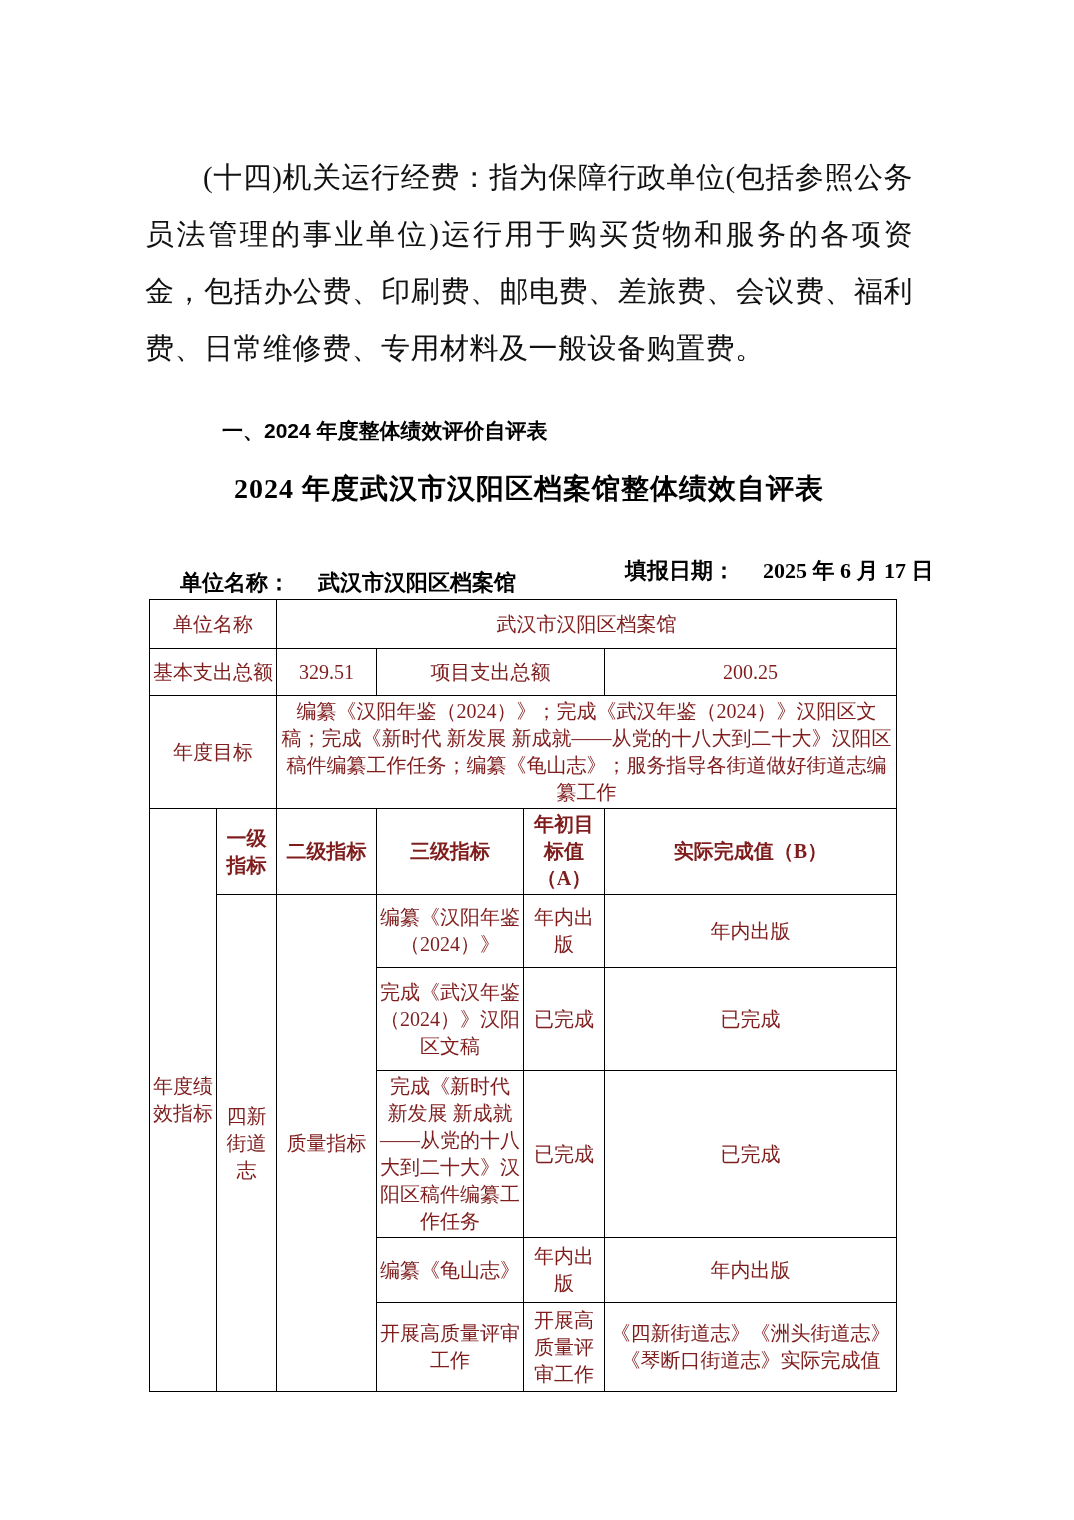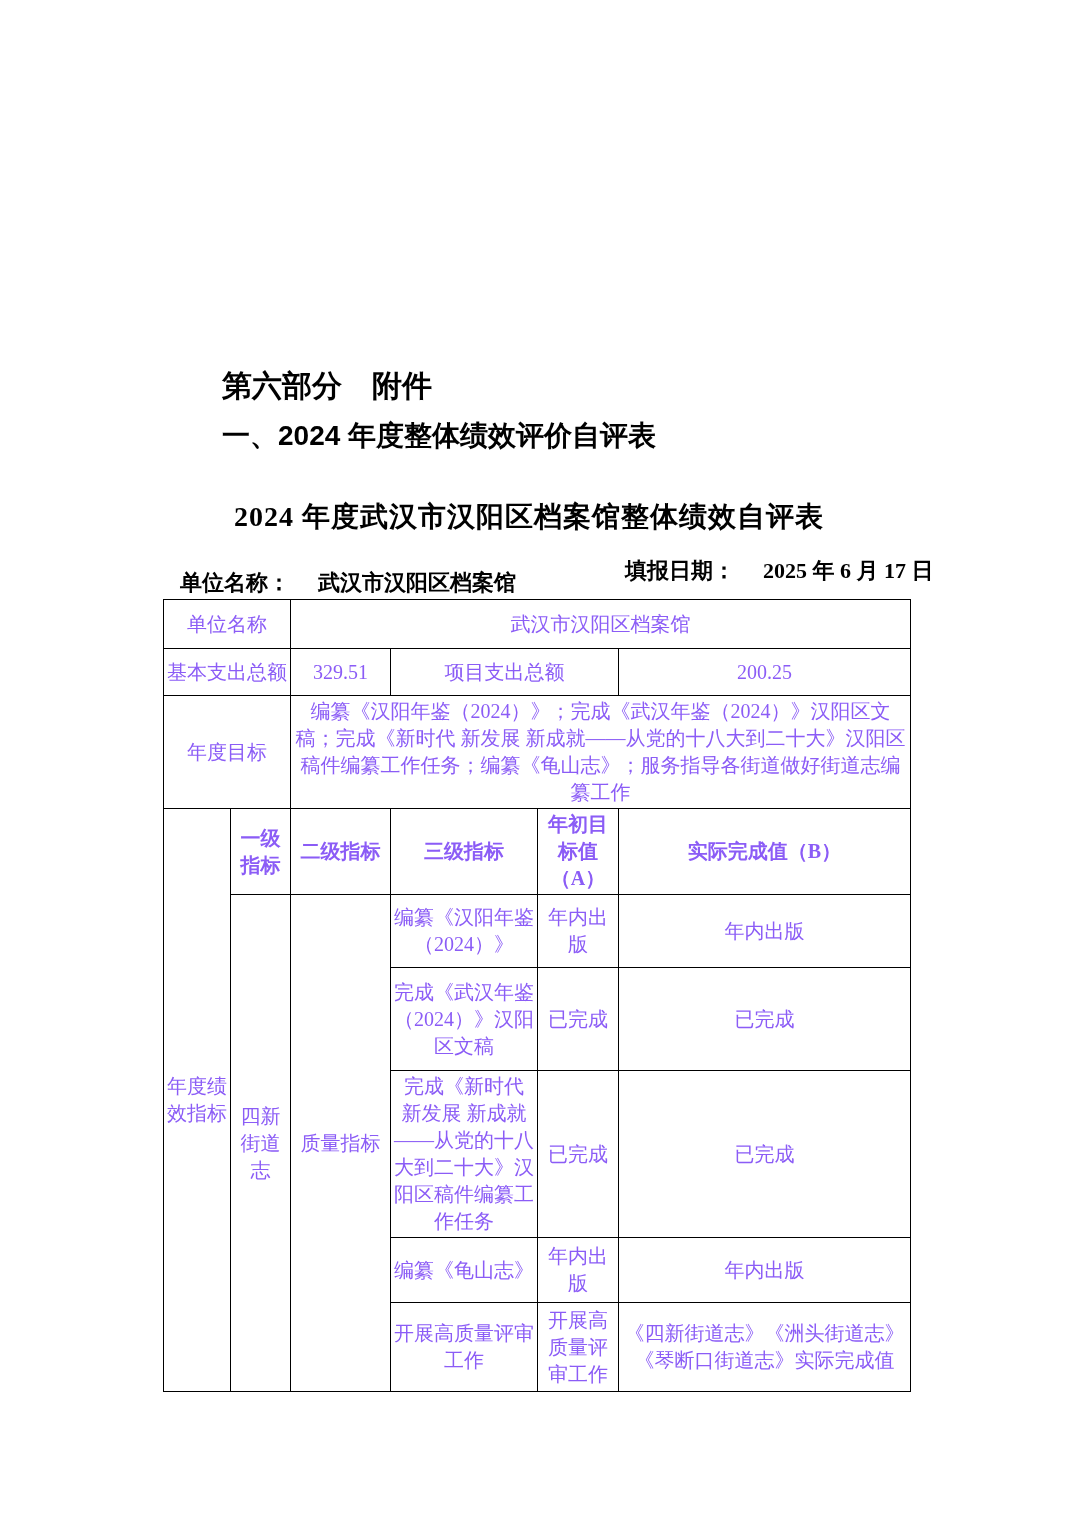--- a/index.html
+++ b/index.html
@@ -37,27 +37,27 @@
     font-size: 30px;
     font-weight: bold;
     color: #000;
   }
   .h-sub {
     position: absolute;
     top: 417px;
     left: 145px;
     padding-left: 77px;
     font-family: "Liberation Sans", sans-serif;
-    font-size: 28px;
+    font-size: 21px;
     font-weight: bold;
     color: #000;
   }
   .t-title {
     position: absolute;
-    top: 498px;
+    top: 470px;
     left: 145px;
     width: 768px;
     text-align: center;
     font-size: 28px;
     font-weight: bold;
     letter-spacing: 1px;
     color: #000;
     font-family: Liberation Serif, serif;
   }
   .info-line {
@@ -69,27 +69,27 @@
     font-weight: bold;
     color: #000;
   }
   .info-unit { position: absolute; left: 35px; top: 0; white-space: nowrap; margin-top: 12px; }
   .info-date { position: absolute; left: 480px; top: 0; white-space: nowrap; text-align: right; }
   .info-val { margin-left: 28px; }
 
   table.report {
     position: absolute;
     top: 599px;
-    left: 163px;
+    left: 149px;
     width: 747px;
     border-collapse: collapse;
     table-layout: fixed;
     font-size: 20px;
     line-height: 27px;
-    color: #8b5cf6;
+    color: #7f1d1d;
   }
   table.report td {
     border: 1px solid #000;
     text-align: center;
     vertical-align: middle;
     padding: 2px 3px;
     overflow: hidden;
   }
   td.narrow   { padding: 0 12px; }
   td.narrow2  { padding: 0 8px;  }
@@ -117,22 +117,22 @@
     font-size: 20px;
     letter-spacing: 4px;
     color: #333;
   }
 </style>
 </head>
 <body>
 
 <div class="page">
 
-
-  <div class="h-section">第六部分　附件</div>
+  <p class="para">(十四)机关运行经费：指为保障行政单位(包括参照公务员法管理的事业单位)运行用于购买货物和服务的各项资金，包括办公费、印刷费、邮电费、差旅费、会议费、福利费、日常维修费、专用材料及一般设备购置费。</p>
+
 
   <div class="h-sub">一、2024 年度整体绩效评价自评表</div>
 
   <div class="t-title">2024 年度武汉市汉阳区档案馆整体绩效自评表</div>
 
   <div class="info-line">
     <span class="info-unit">
       <span>单位名称：</span><span class="info-val">武汉市汉阳区档案馆</span>
     </span>
     <span class="info-date">

